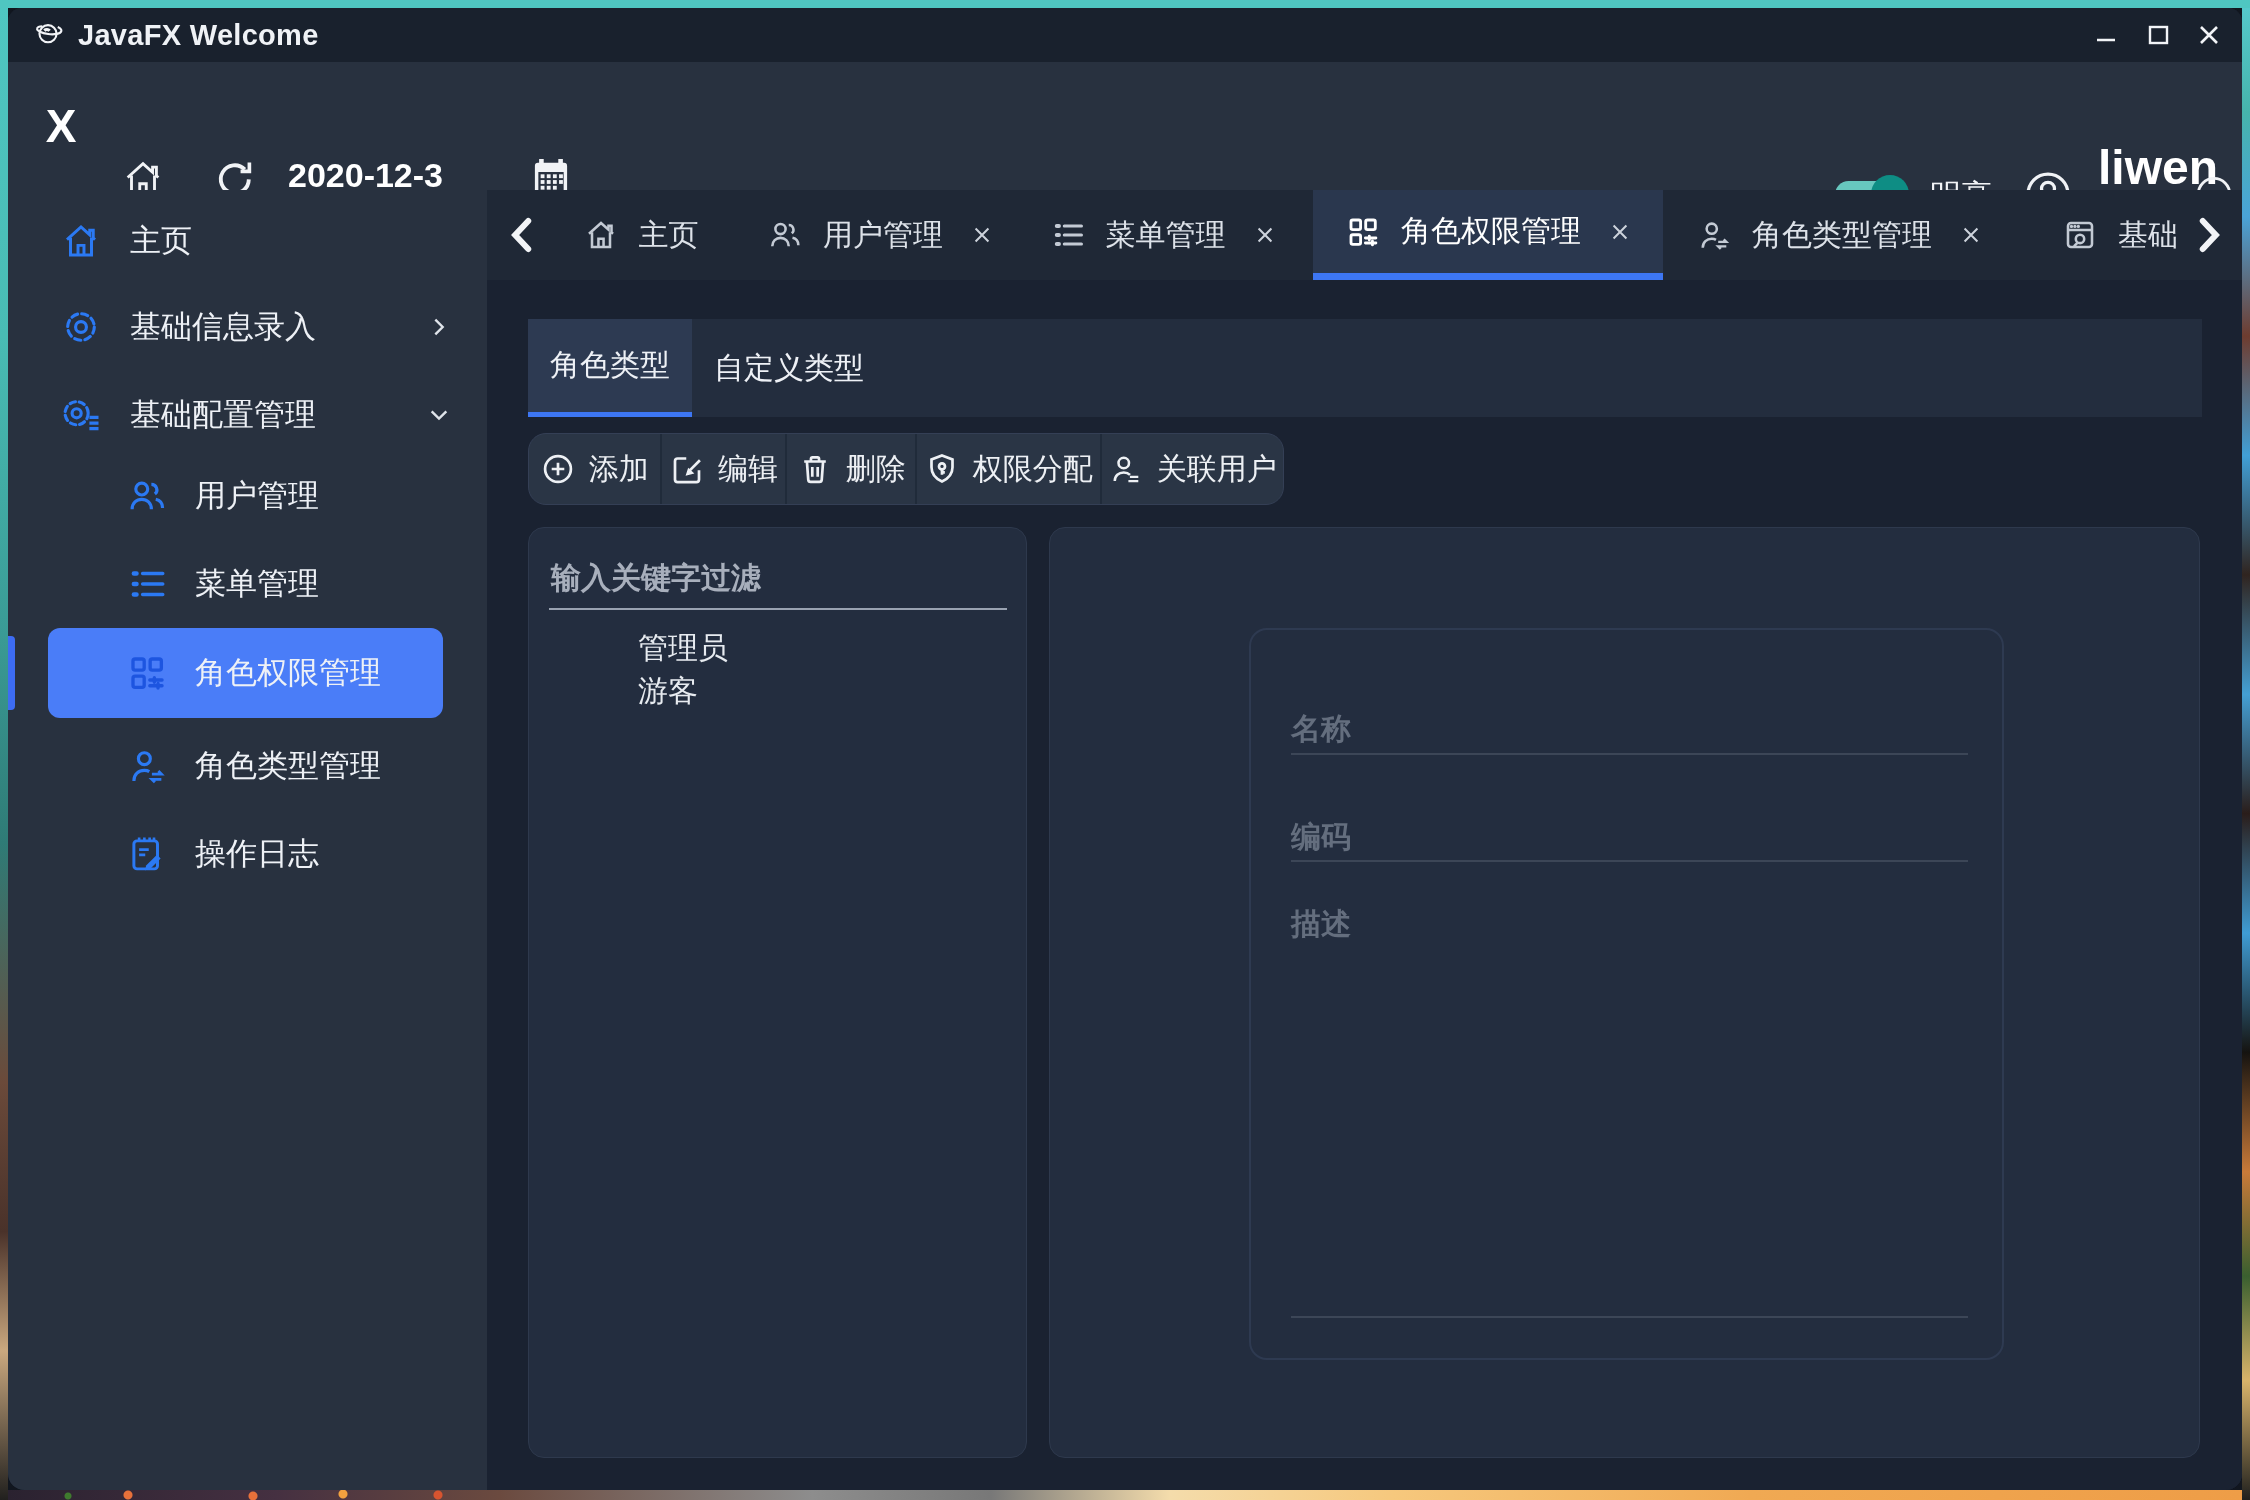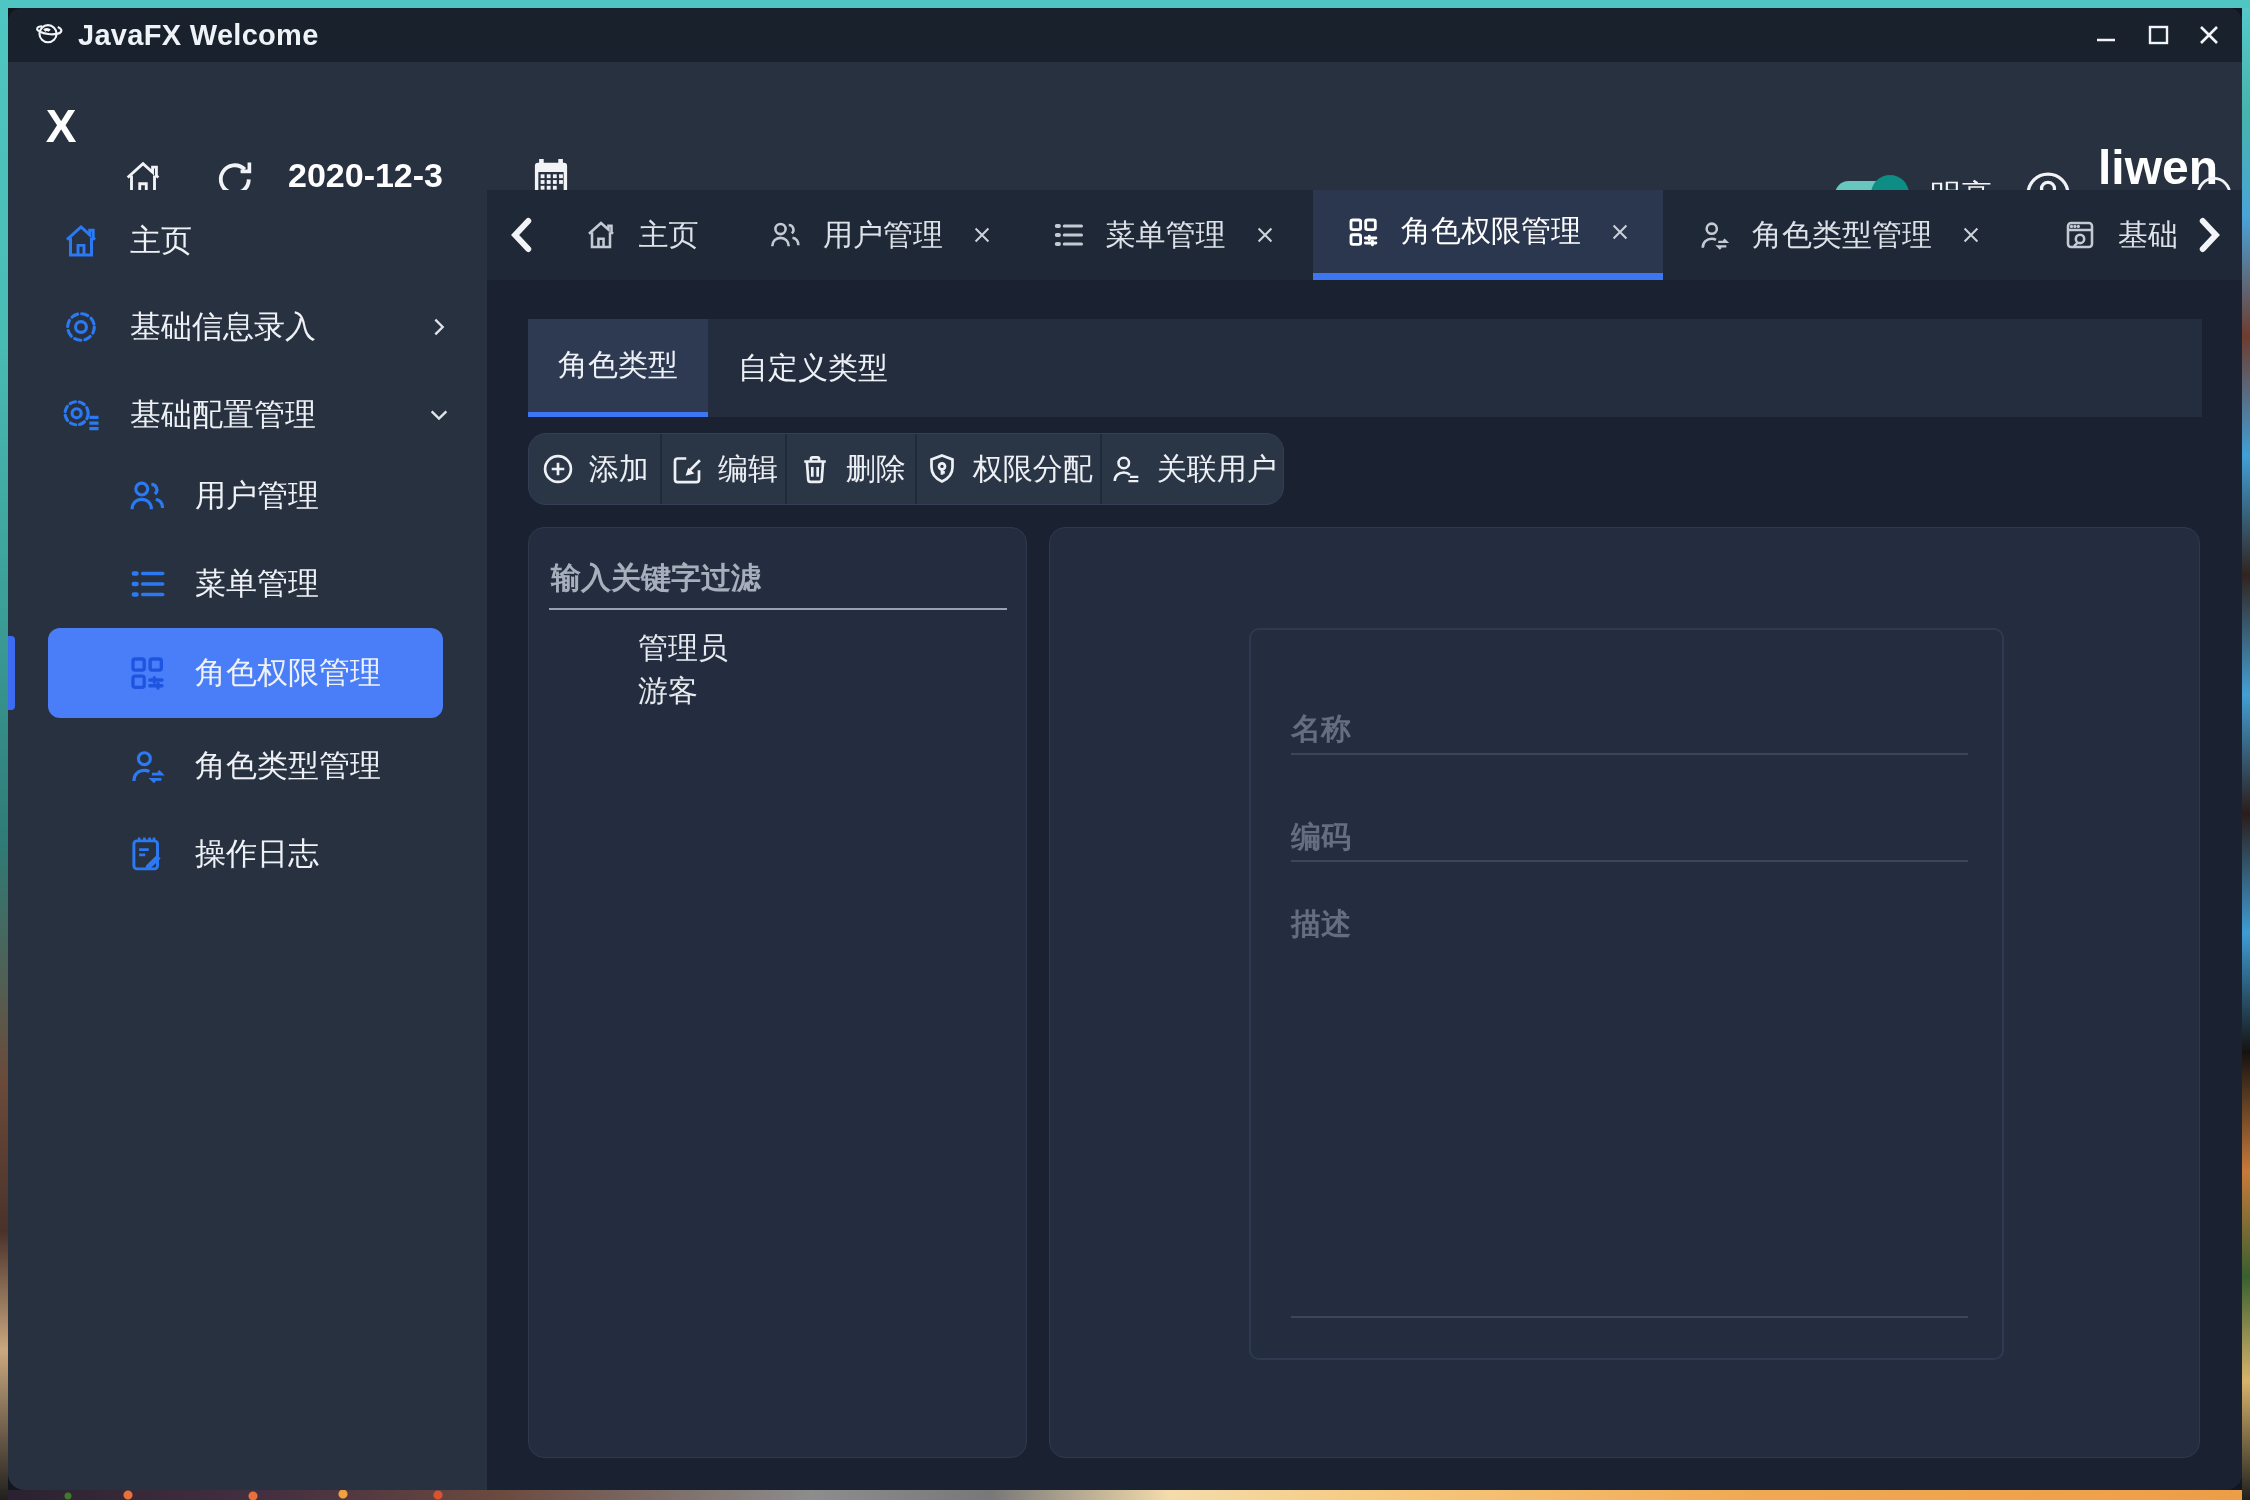--- a/index.html
+++ b/index.html
@@ -78,41 +78,41 @@
   .tab .t-close { width:22px; height:22px; color:#cdd3dc; margin-left:8px; flex:0 0 auto; }
   .tab.active { background:#2a374e; border-bottom:7px solid #3d76f3; }
   .tab.active .t-icon, .tab.active .t-label { color:#ffffff; }
   .tab-scroll { position:absolute; top:24px; width:42px; height:42px; color:#f2f4f7; cursor:pointer; }
 
   .content { position:absolute; left:0; top:90px; width:1755px; height:1210px; background:#1a2231; border-radius:0 0 16px 0; }
 
   
   .subtabs { position:absolute; left:41px; top:39px; width:1674px; height:98px; background:#232d3e; display:flex; }
   .subtab { height:98px; display:flex; align-items:center; justify-content:center; font-size:30px; color:#eef1f6;
-            padding:0 30px; min-width:150px; cursor:pointer; }
+            padding:0 22px; min-width:150px; cursor:pointer; }
   .subtab.active { background:#2d3a52; border-bottom:5px solid #3d76f3; }
 
   
   .actionbar { position:absolute; left:41px; top:153px; width:756px; height:72px; background:#2a3545;
                border:1px solid #343f55; border-radius:18px; display:flex; overflow:hidden; }
   .action-btn { display:flex; align-items:center; justify-content:center; gap:13px; color:#edf0f4; cursor:pointer; }
   .action-btn + .action-btn { border-left:2px solid #202b3a; }
   .action-btn .a-icon { width:36px; height:36px; }
   .action-btn .a-label { font-size:30px; white-space:nowrap; }
 
   
   .panel { position:absolute; top:247px; height:931px; background:#232d3f; border:1px solid #2e394d; border-radius:16px; }
   .filter-panel { left:41px; width:499px; }
   .detail-panel { left:562px; width:1151px; }
   .filter-prompt { position:absolute; left:22px; top:30px; font-size:30px; font-weight:700; color:#a8afbc; }
   .filter-line { position:absolute; left:20px; top:80px; width:458px; height:2px; background:#99a2b1; }
   .tree-item { position:absolute; left:66px; height:44px; line-height:44px; font-size:30px; color:#e7ebf0; cursor:pointer;margin-left:43px; }
   .tree-item.t0 { top:98px; } .tree-item.t1 { top:141px; }
 
-  .form-box { position:absolute; left:199px; top:100px; width:755px; height:732px; border:2px solid #2e3a51; border-radius:10px; }
+  .form-box { position:absolute; left:199px; top:100px; width:755px; height:732px; border:2px solid #2e3a51; border-radius:18px; }
   .f-label { position:absolute; left:40px; font-size:30px; font-weight:600; color:#646e7e; }
   .f-line { position:absolute; left:40px; width:677px; height:2px; background:#3c4657; }
   .f-label.l0 { top:79px; } .f-line.u0 { top:123px; }
   .f-label.l1 { top:187px; } .f-line.u1 { top:230px; }
   .f-label.l2 { top:274px; } .f-line.u2 { top:686px; }
 
   svg { display:block; }
 </style>
 </head>
 <body>

